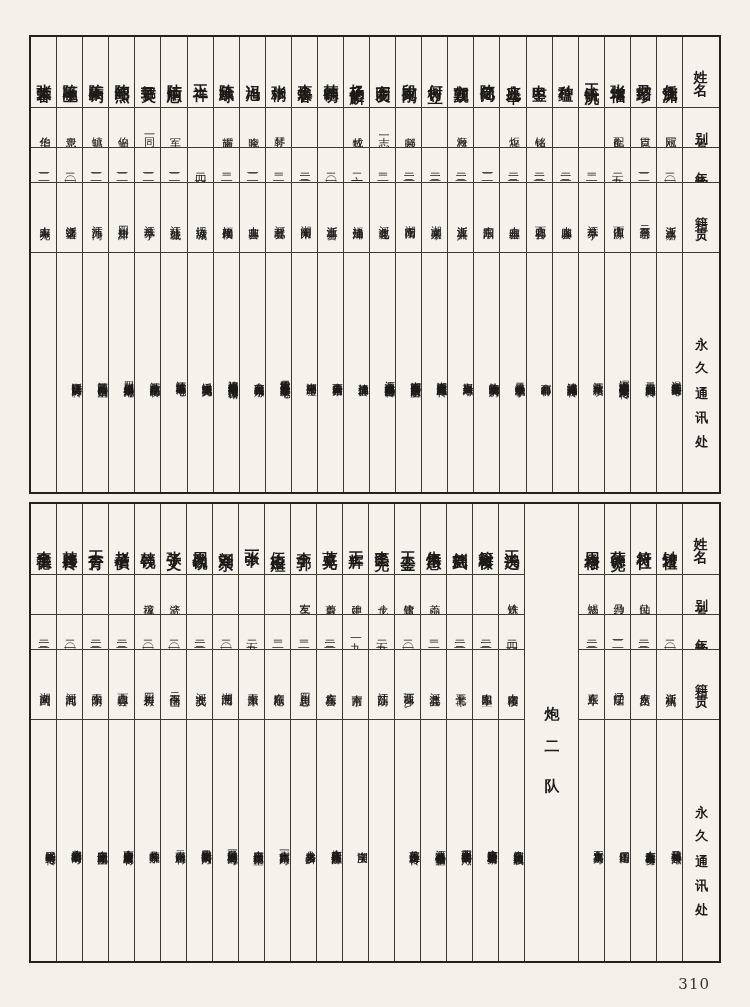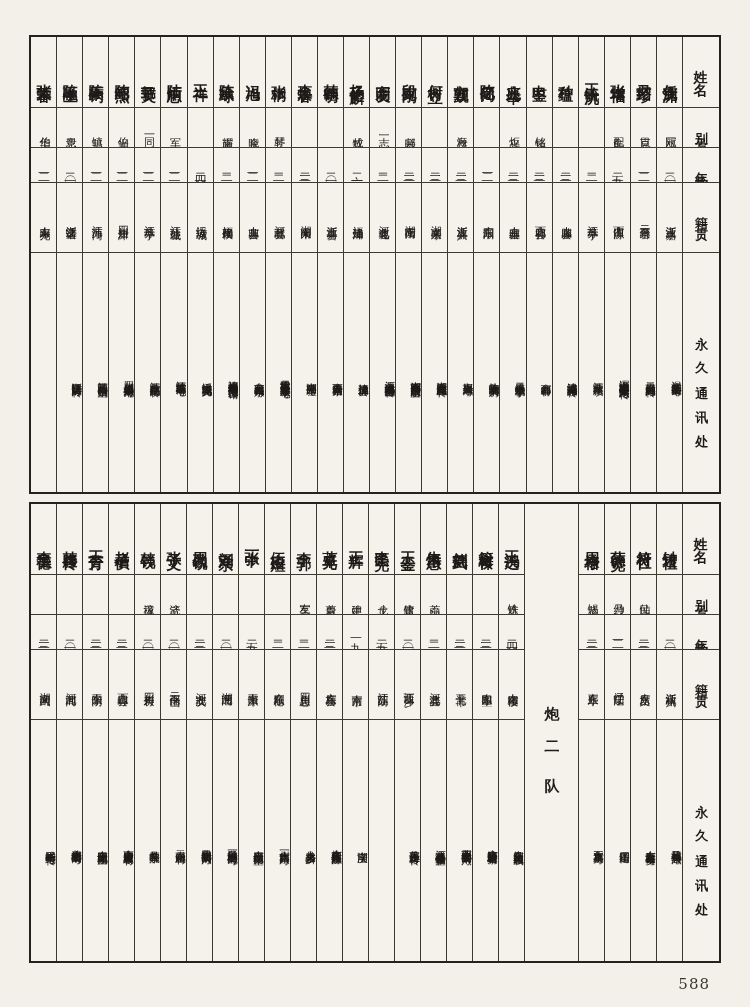--- a/index.html
+++ b/index.html
@@ -416,14 +416,14 @@
         <div class="cell c-addr">北平府右街椅子胡同三号</div>
       </div>
       <div class="col">
         <div class="cell c-name">李畠德</div>
         <div class="cell c-alias"></div>
         <div class="cell c-age">二三</div>
         <div class="cell c-origin">湖南武冈</div>
         <div class="cell c-addr">武冈米贷街十七号转</div>
       </div>
     </div>
-  <div class="page-number">588</div>
+  <div class="page-number">310</div>
 </div>
 
 </body></html>

